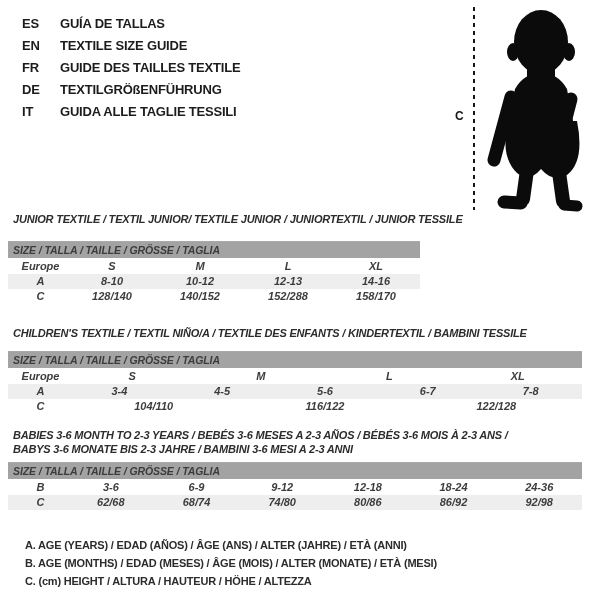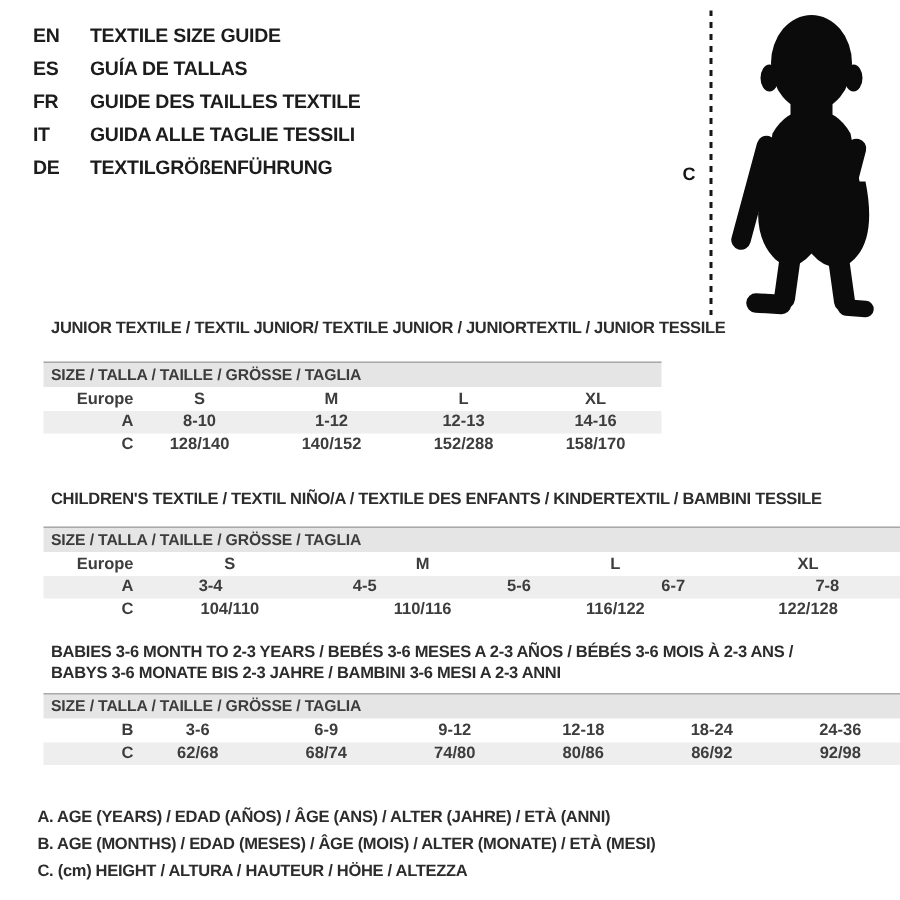--- a/index.html
+++ b/index.html
@@ -16,62 +16,62 @@
   .lang-row{display:flex;line-height:22px;font-size:13px;font-weight:700;color:#1c1c1c;letter-spacing:-0.2px;}
   .lang-code{width:38px;flex:none;}
 
   
   .measure-line{left:473px;top:7px;width:2px;height:203px;
     background:repeating-linear-gradient(to bottom,#161616 0 4px,transparent 4px 8px);}
   .c-label{left:455px;top:109px;font-size:12px;font-weight:700;color:#161616;}
   .baby-svg{left:487px;top:5px;}
 
   
-  .tsec{left:29px;}
+  .tsec{left:8px;font-style:italic;}
   .tsec.w1{width:412px;top:212px;}
   .tsec.w2{width:574px;top:326px;}
   .tsec.w3{width:574px;top:428px;}
   .t-title{font-size:11px;line-height:14px;font-weight:700;color:#2c2c2c;margin:0 0 0 5px;letter-spacing:-0.2px;white-space:nowrap;}
   .gap1{height:15px;}
   .gap2{height:11px;}
   .gap3{height:6px;}
-  .size-bar{height:16px;line-height:16px;background:#e5e5e5;border-top:1px solid #a9a9a9;
+  .size-bar{height:16px;line-height:16px;background:#a3a3a3;border-top:1px solid #a9a9a9;
     font-size:10.5px;font-weight:700;color:#3c3c3c;padding-left:5px;margin-bottom:1px;letter-spacing:-0.1px;}
   .trow{display:flex;height:15px;line-height:15px;font-size:11px;font-weight:700;color:#3d3d3d;}
   .trow.shade{background:#eeeeee;}
-  .cell-label{width:55px;flex:none;padding-left:5px;text-align:right;}
+  .cell-label{width:55px;flex:none;padding-left:5px;text-align:center;}
   .cell{flex:1;text-align:center;}
 
   
   .notes{left:25px;top:536px;}
   .note-row{font-size:11px;line-height:18px;font-weight:700;color:#2c2c2c;letter-spacing:-0.2px;white-space:nowrap;}
 </style>
 </head>
 <body>
 
 <section class="abs langs">
   <div class="lang-row">
+    <span class="lang-code">ES</span>
+    <span class="lang-title">GUÍA DE TALLAS</span>
+  </div>
+  <div class="lang-row">
     <span class="lang-code">EN</span>
     <span class="lang-title">TEXTILE SIZE GUIDE</span>
-  </div>
-  <div class="lang-row">
-    <span class="lang-code">ES</span>
-    <span class="lang-title">GUÍA DE TALLAS</span>
   </div>
   <div class="lang-row">
     <span class="lang-code">FR</span>
     <span class="lang-title">GUIDE DES TAILLES TEXTILE</span>
   </div>
   <div class="lang-row">
+    <span class="lang-code">DE</span>
+    <span class="lang-title">TEXTILGRÖßENFÜHRUNG</span>
+  </div>
+  <div class="lang-row">
     <span class="lang-code">IT</span>
     <span class="lang-title">GUIDA ALLE TAGLIE TESSILI</span>
-  </div>
-  <div class="lang-row">
-    <span class="lang-code">DE</span>
-    <span class="lang-title">TEXTILGRÖßENFÜHRUNG</span>
   </div>
 </section>
 
 <span class="abs c-label">C</span>
 <div class="abs measure-line"></div>
 <svg class="abs baby-svg" width="106" height="208" viewBox="0 0 106 208" xmlns="http://www.w3.org/2000/svg">
   <g fill="#0b0b0b">
     <ellipse cx="54" cy="37" rx="27" ry="32"></ellipse>
     <ellipse cx="26" cy="47" rx="6" ry="9"></ellipse>
     <ellipse cx="82" cy="47" rx="6" ry="9"></ellipse>
@@ -94,21 +94,21 @@
   <div class="trow">
     <span class="cell-label">Europe</span>
     <span class="cell">S</span>
     <span class="cell">M</span>
     <span class="cell">L</span>
     <span class="cell">XL</span>
   </div>
   <div class="trow shade">
     <span class="cell-label">A</span>
     <span class="cell">8-10</span>
-    <span class="cell">1-12</span>
+    <span class="cell">10-12</span>
     <span class="cell">12-13</span>
     <span class="cell">14-16</span>
   </div>
   <div class="trow">
     <span class="cell-label">C</span>
     <span class="cell">128/140</span>
     <span class="cell">140/152</span>
     <span class="cell">152/288</span>
     <span class="cell">158/170</span>
   </div>
@@ -129,21 +129,20 @@
     <span class="cell-label">A</span>
     <span class="cell">3-4</span>
     <span class="cell">4-5</span>
     <span class="cell">5-6</span>
     <span class="cell">6-7</span>
     <span class="cell">7-8</span>
   </div>
   <div class="trow">
     <span class="cell-label">C</span>
     <span class="cell">104/110</span>
-    <span class="cell">110/116</span>
     <span class="cell">116/122</span>
     <span class="cell">122/128</span>
   </div>
 </section>
 
 <section class="abs tsec w3">
   <div class="t-title">BABIES 3-6 MONTH TO 2-3 YEARS / BEBÉS 3-6 MESES A 2-3 AÑOS / BÉBÉS 3-6 MOIS À 2-3 ANS /</div>
   <div class="t-title">BABYS 3-6 MONATE BIS 2-3 JAHRE / BAMBINI 3-6 MESI A 2-3 ANNI</div>
   <div class="gap3"></div>
   <div class="size-bar">SIZE / TALLA / TAILLE / GRÖSSE / TAGLIA</div>

